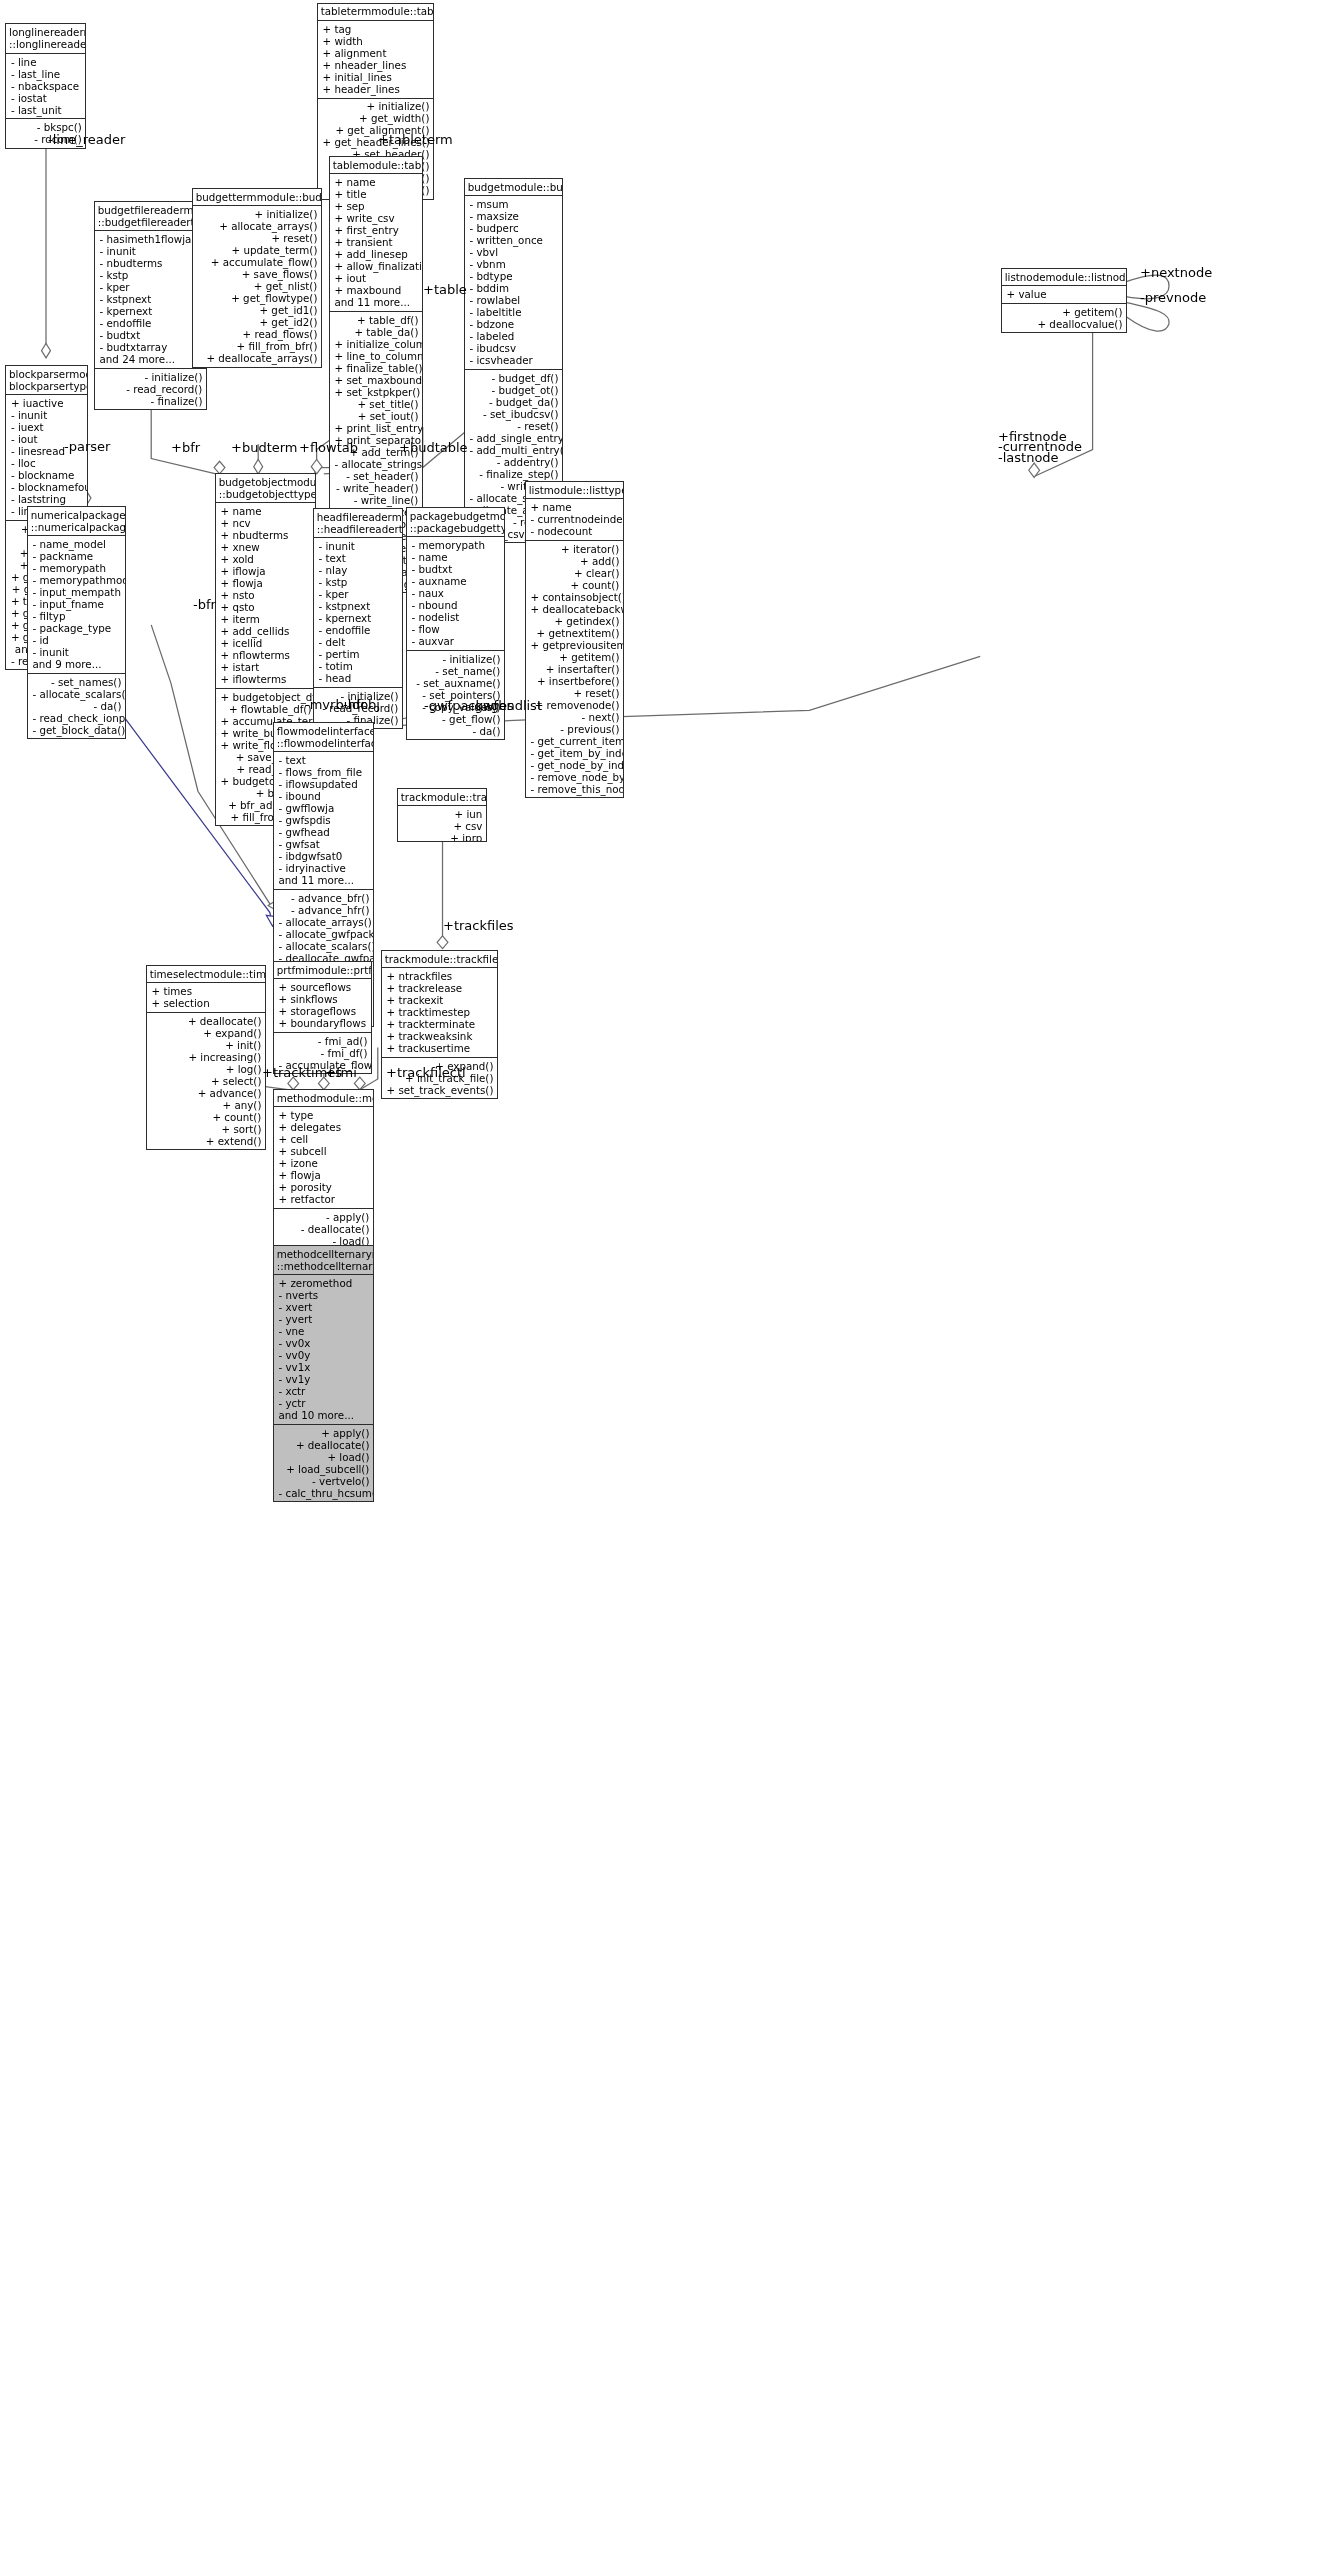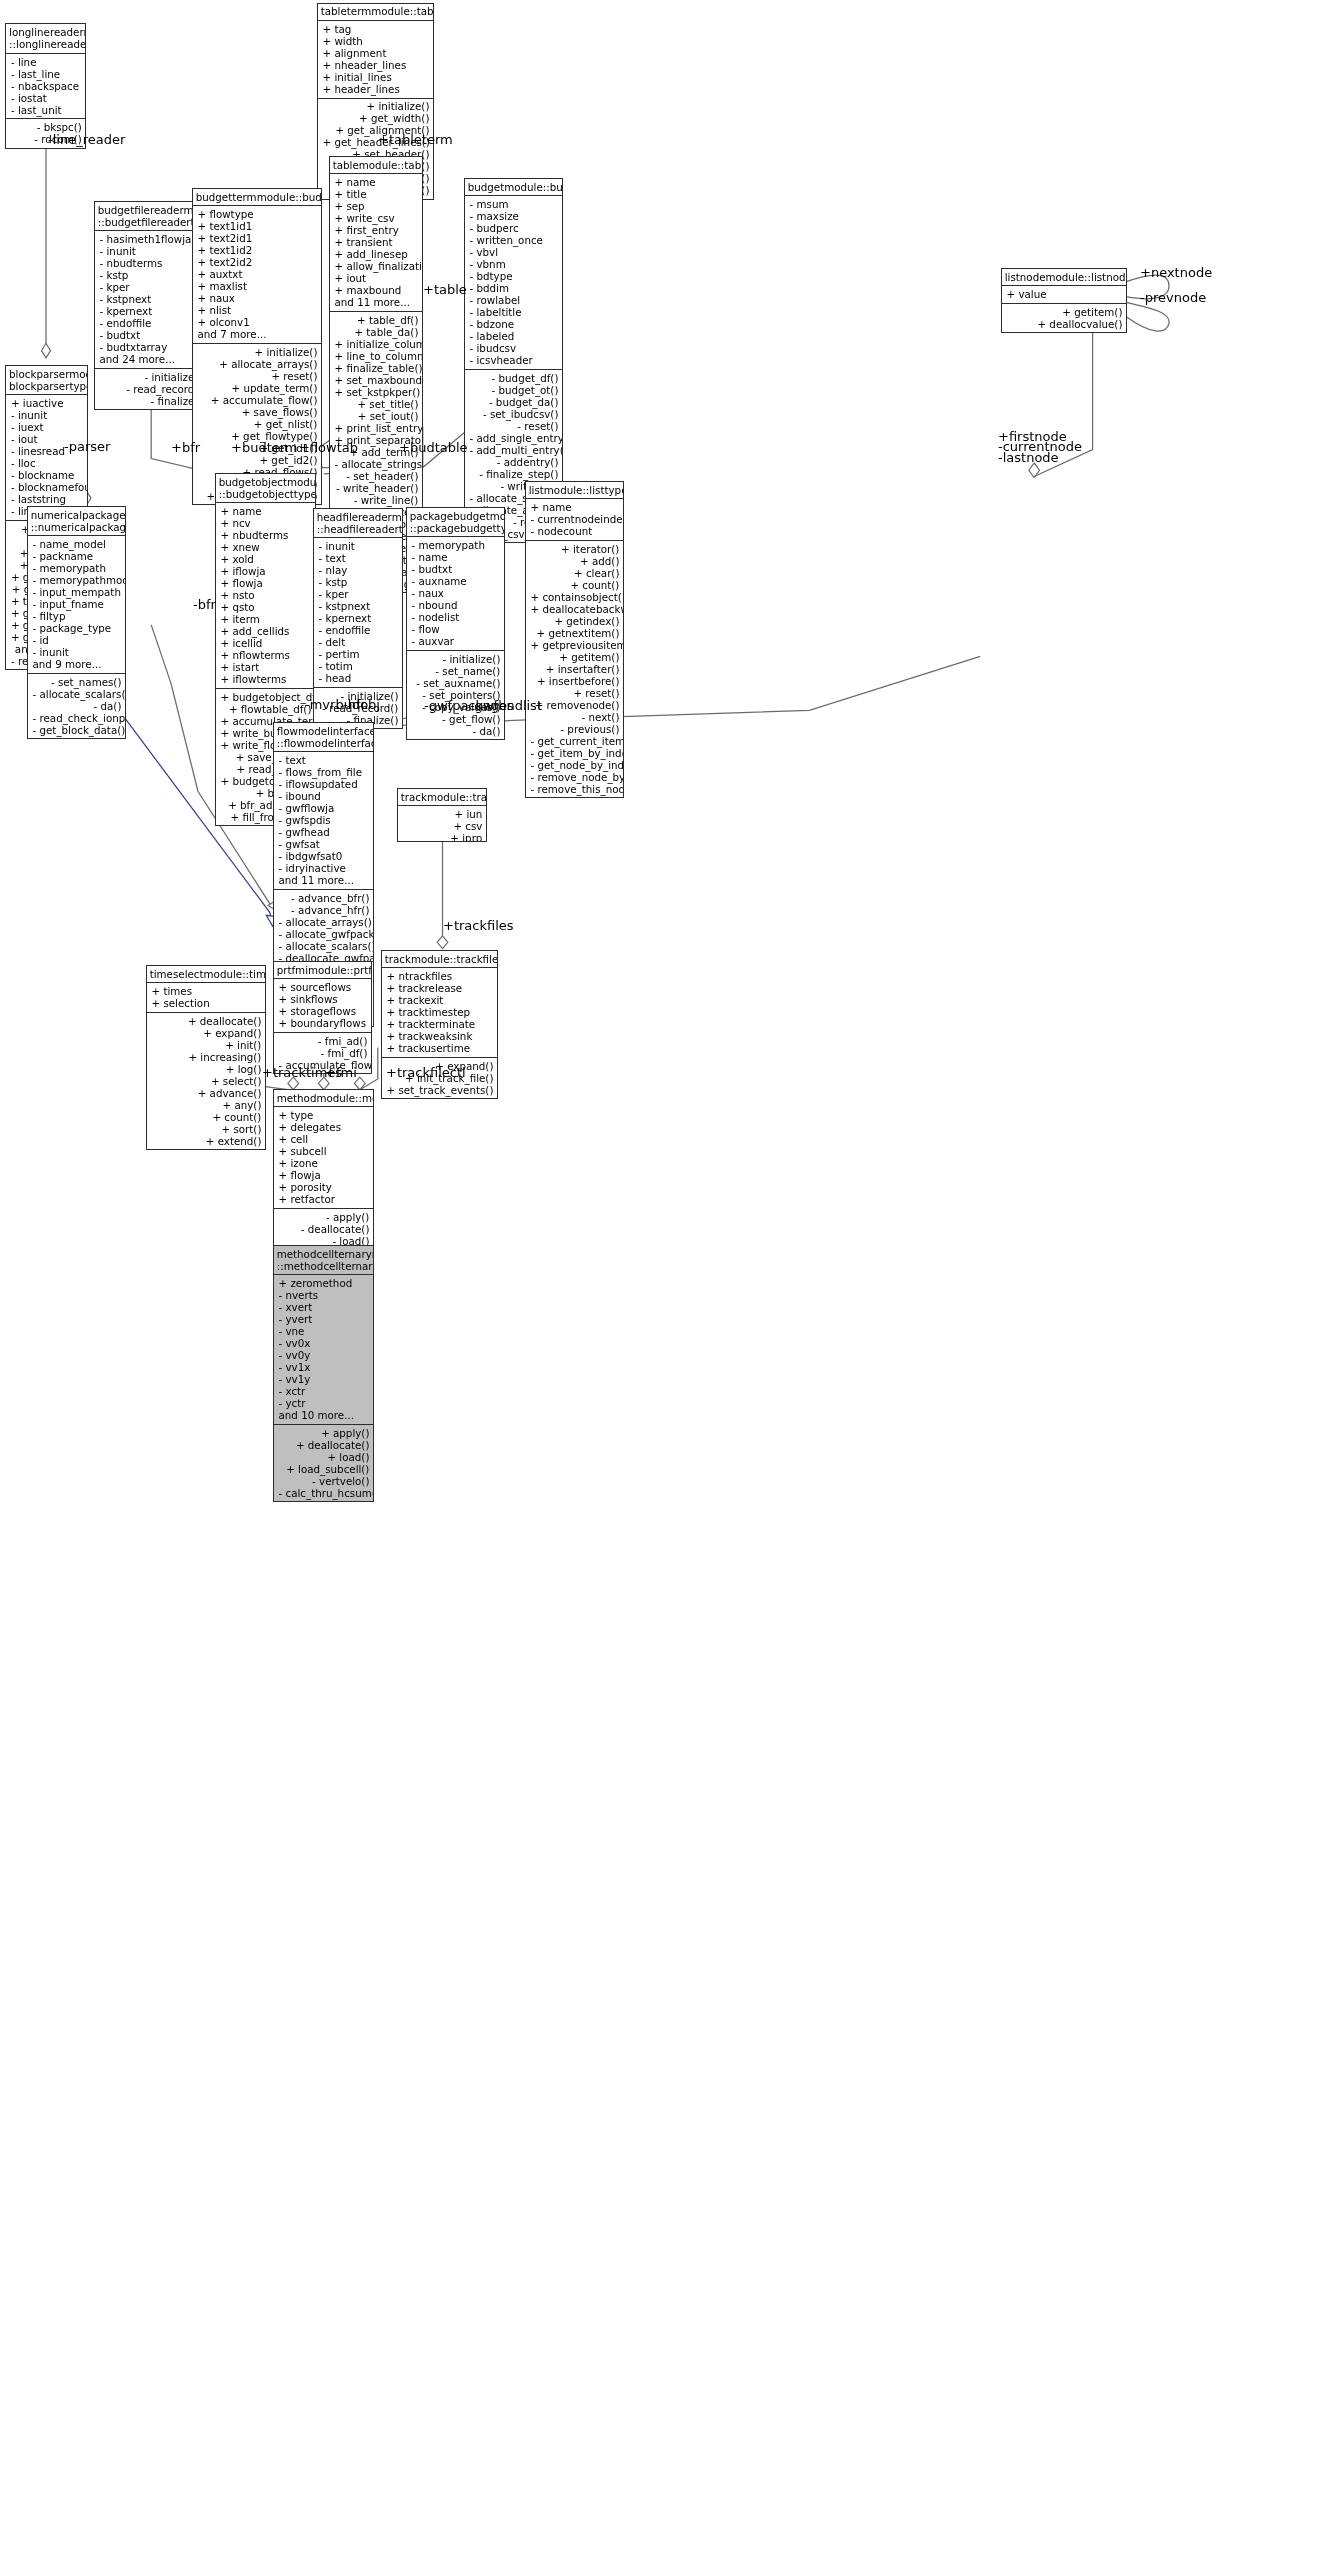--- a/index.html
+++ b/index.html
@@ -226,33 +226,20 @@
     </div>
     <div class="uml-section">
       <div class="uml-row">- initialize()</div>
       <div class="uml-row">- read_record()</div>
       <div class="uml-row">- finalize()</div>
     </div>
   </div>
 
   <div class="uml-class" style="left:192px; top:188px; width:130px;">
     <div class="uml-title">budgettermmodule::budgettermtype</div>
-    <div class="uml-section">
-      <div class="uml-row">+ flowtype</div>
-      <div class="uml-row">+ text1id1</div>
-      <div class="uml-row">+ text2id1</div>
-      <div class="uml-row">+ text1id2</div>
-      <div class="uml-row">+ text2id2</div>
-      <div class="uml-row">+ auxtxt</div>
-      <div class="uml-row">+ maxlist</div>
-      <div class="uml-row">+ naux</div>
-      <div class="uml-row">+ nlist</div>
-      <div class="uml-row">+ olconv1</div>
-      <div class="uml-row">and 7 more...</div>
-    </div>
     <div class="uml-section">
       <div class="uml-row">+ initialize()</div>
       <div class="uml-row">+ allocate_arrays()</div>
       <div class="uml-row">+ reset()</div>
       <div class="uml-row">+ update_term()</div>
       <div class="uml-row">+ accumulate_flow()</div>
       <div class="uml-row">+ save_flows()</div>
       <div class="uml-row">+ get_nlist()</div>
       <div class="uml-row">+ get_flowtype()</div>
       <div class="uml-row">+ get_id1()</div>

